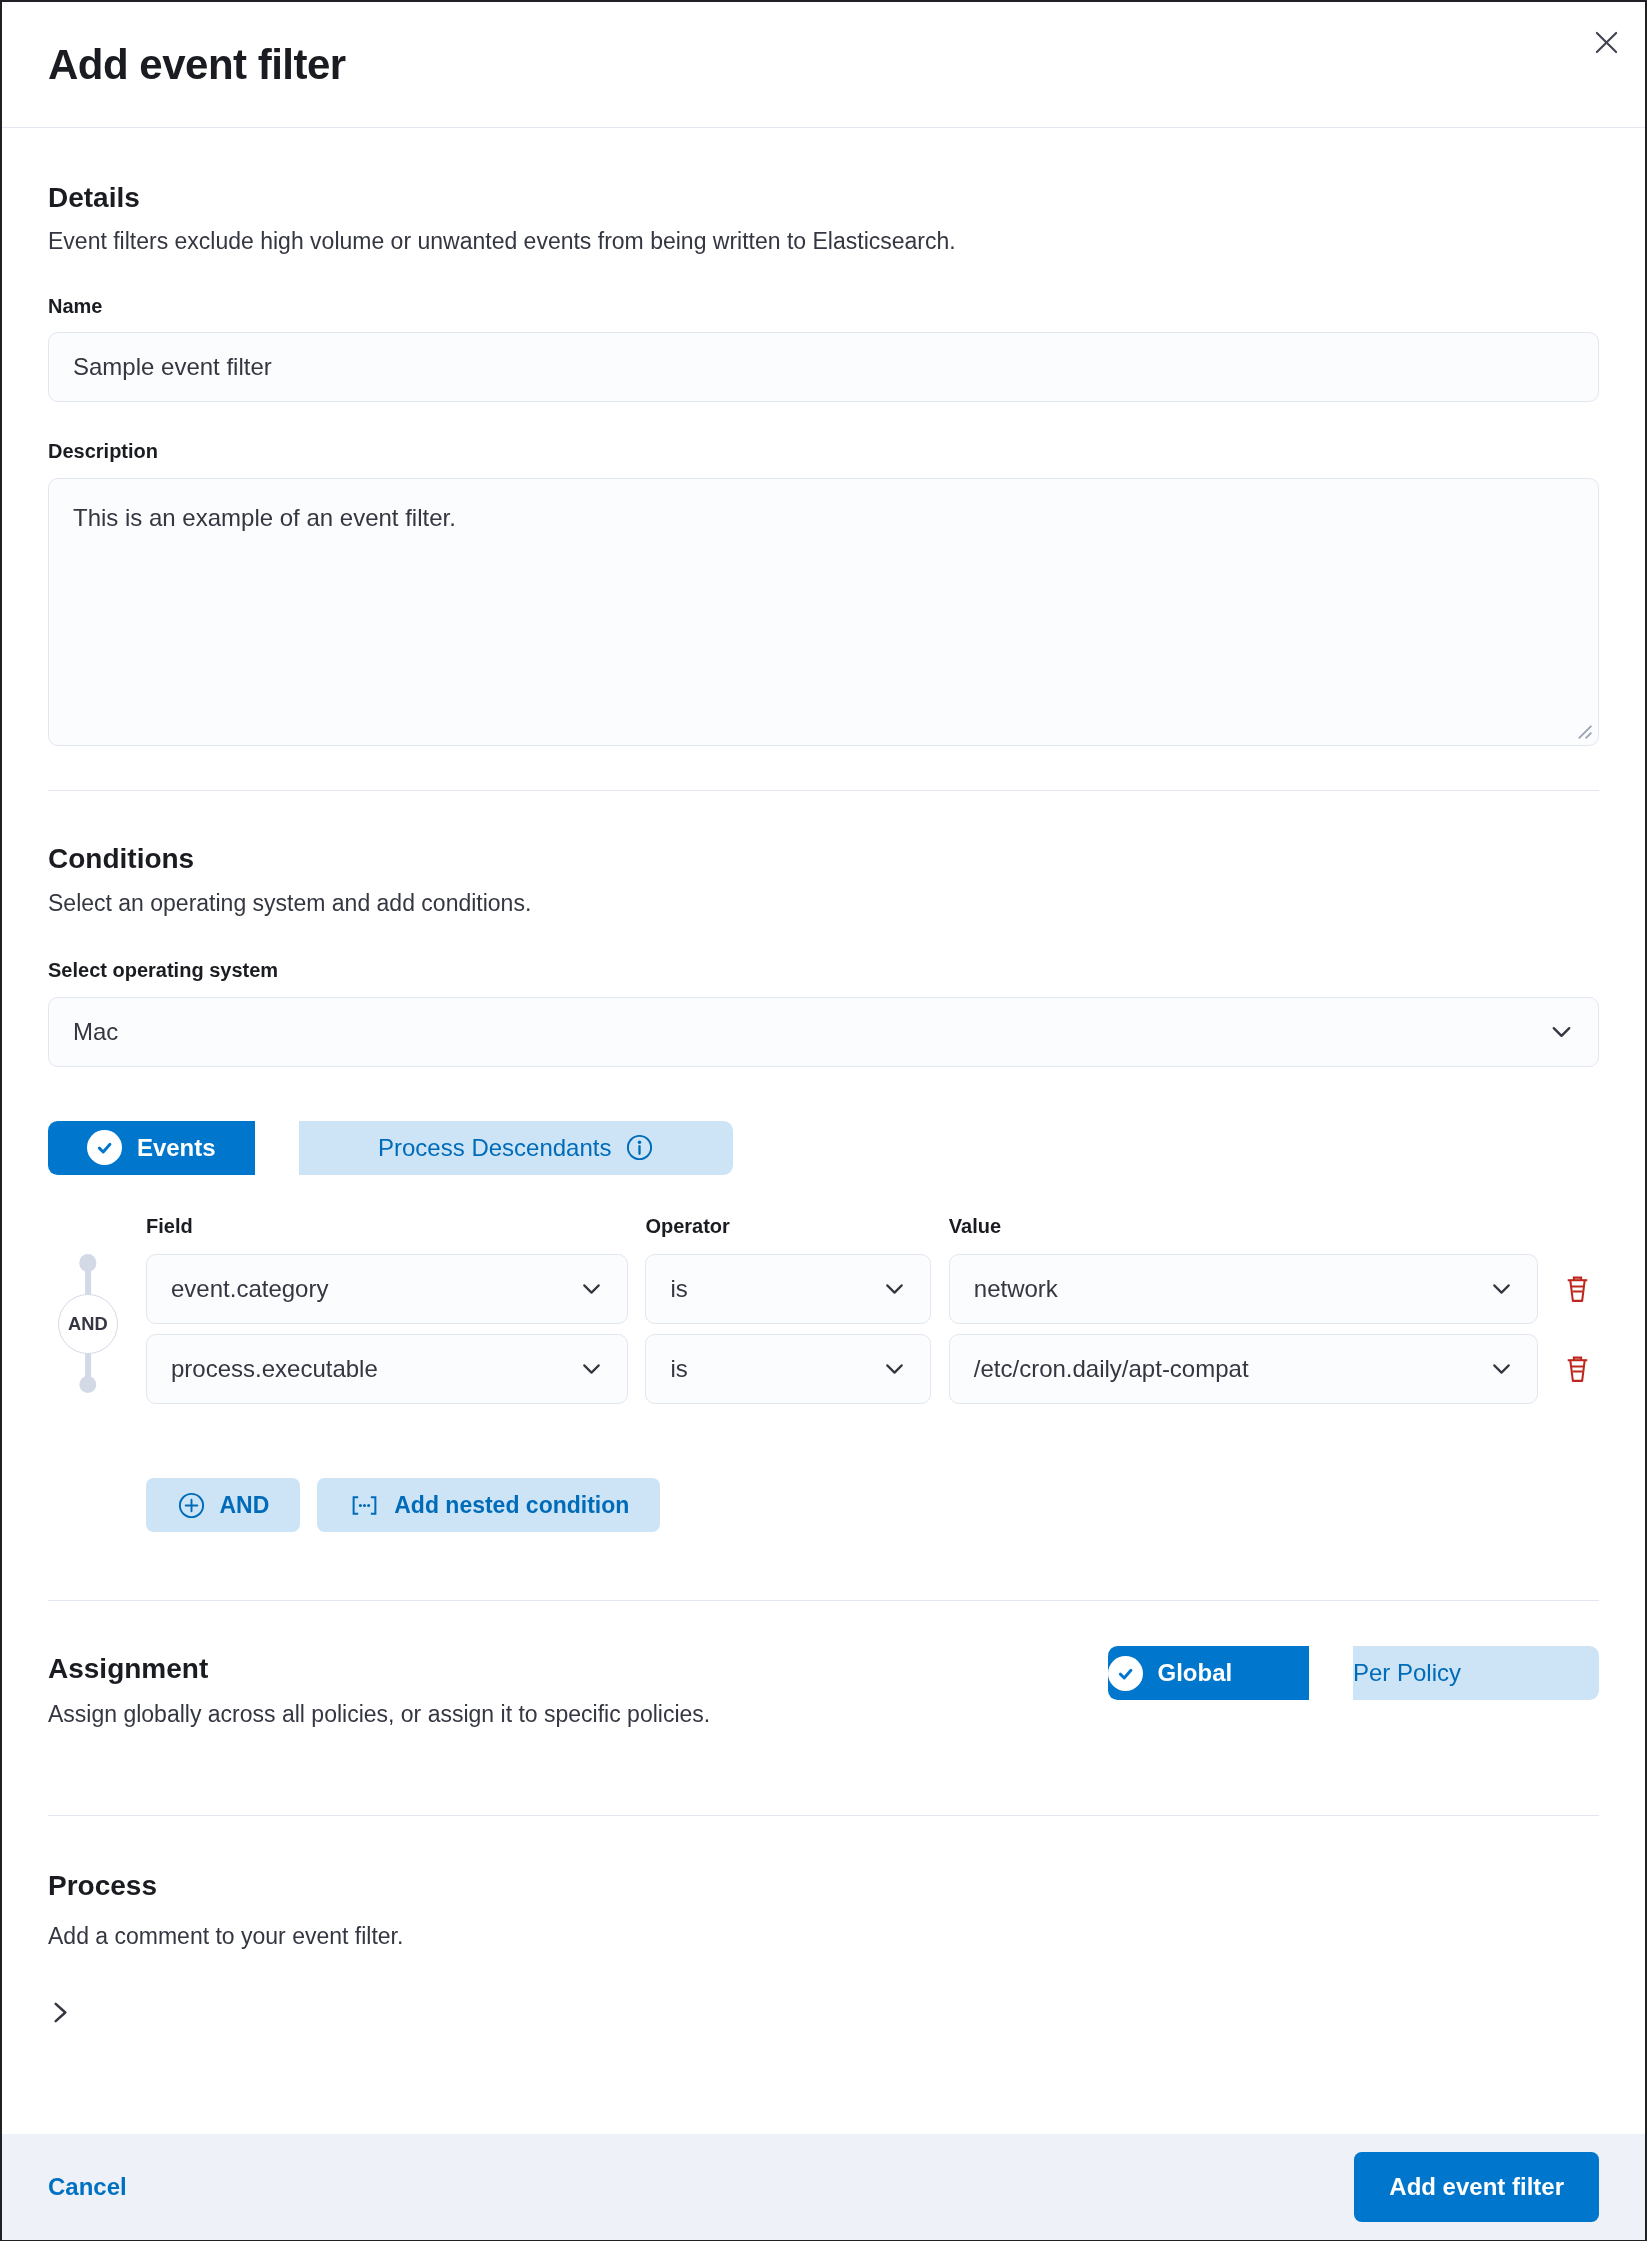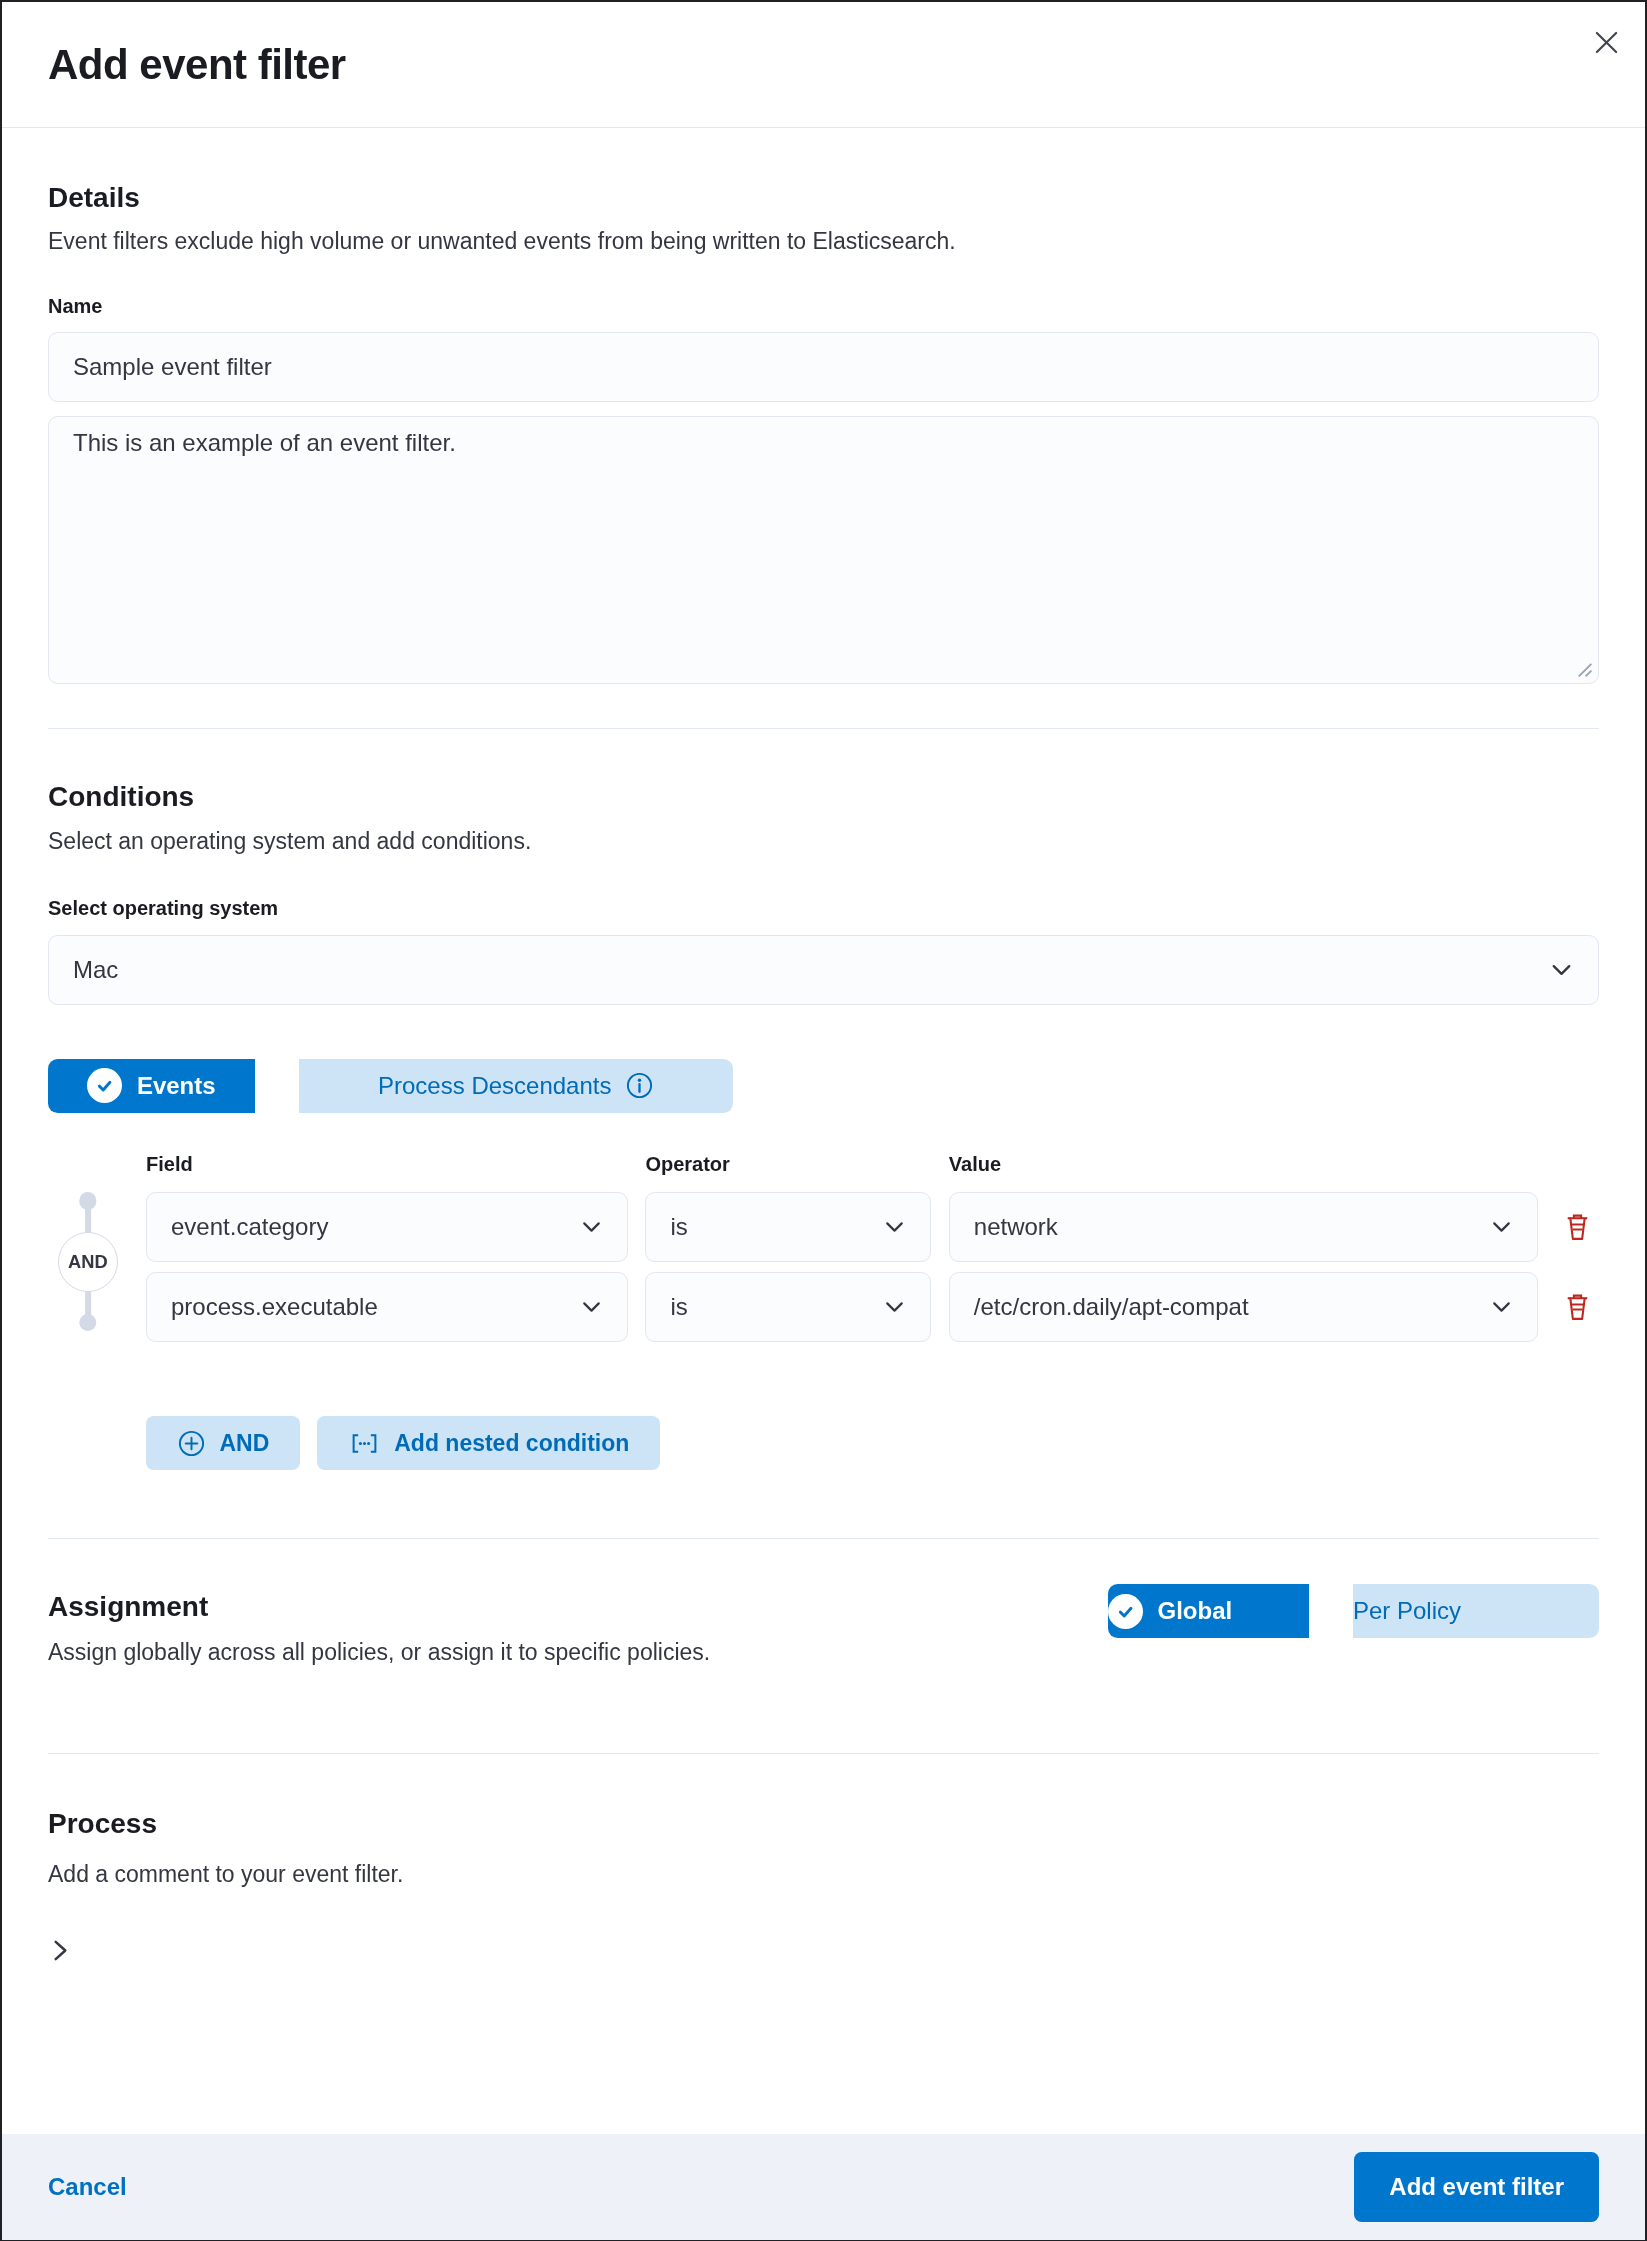--- a/index.html
+++ b/index.html
@@ -73,21 +73,21 @@
     display: flex;
     align-items: center;
     padding: 0 24px;
     font-size: 24px;
     color: #343741;
     position: relative;
   }
   .textarea-box {
     height: 268px;
     align-items: flex-start;
-    padding-top: 12px;
+    padding-top: 25px;
   }
   .resize-handle {
     position: absolute;
     right: 4.8px;
     bottom: 4.8px;
     width: 19.3px;
     height: 19.3px;
   }
   .select-chevron {
     position: absolute;
@@ -282,20 +282,21 @@
 
     
     <div class="section-heading h-details">Details</div>
     <div class="section-desc">Event filters exclude high volume or unwanted events from being written to Elasticsearch.</div>
 
     <div class="form-label lbl-name">Name</div>
     <div class="field-box inp-name">
       <span>Sample event filter</span>
     </div>
 
+    <div class="form-label lbl-desc">Description</div>
     <div class="field-box textarea-box inp-desc">
       <span>This is an example of an event filter.</span>
       <span class="resize-handle">
         <svg width="19.3" height="19.3" viewBox="0 0 20 20">
           <path d="M5 18 L18 5 M12 18 L18 12" stroke="#9aa5b6" stroke-width="2" fill="none"></path>
         </svg>
       </span>
     </div>
 
     <hr class="divider divider-1">

